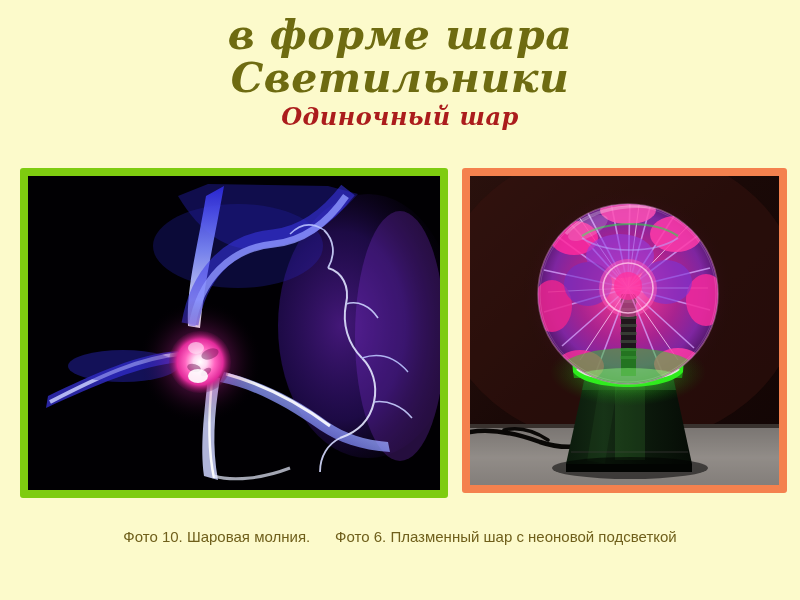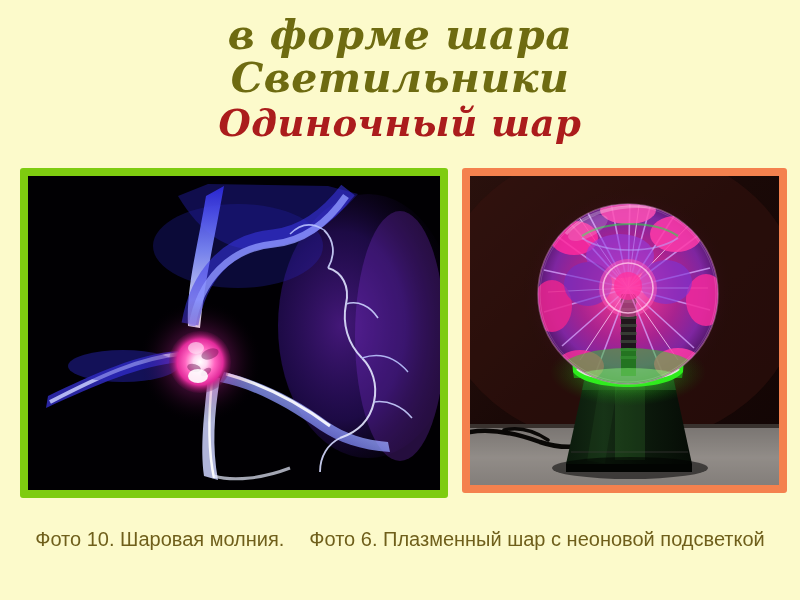--- a/index.html
+++ b/index.html
@@ -32,21 +32,21 @@
     font-size: 41px;
     color: #6e6b11;
     letter-spacing: 0.5px;
     display: block;
   }
   #subtitle {
     display: block;
     font-family: "DejaVu Serif", serif;
     font-style: italic;
     font-weight: bold;
-    font-size: 37px;
+    font-size: 24px;
     color: #ab1c1c;
     letter-spacing: 0.5px;
     margin-top: 3px;
   }
 
   
   .photo-frame {
     position: absolute;
     box-sizing: border-box;
     overflow: hidden;
@@ -78,21 +78,21 @@
   #caption-row {
     position: absolute;
     left: 0;
     top: 528px;
     width: 800px;
     text-align: center;
     white-space: nowrap;
   }
   .caption {
     font-family: "Liberation Sans", sans-serif;
-    font-size: 20px;
+    font-size: 15px;
     color: #6f5f1b;
   }
   #caption-gap {
     display: inline-block;
     width: 16px;
   }
 </style>
 </head>
 <body>
 

